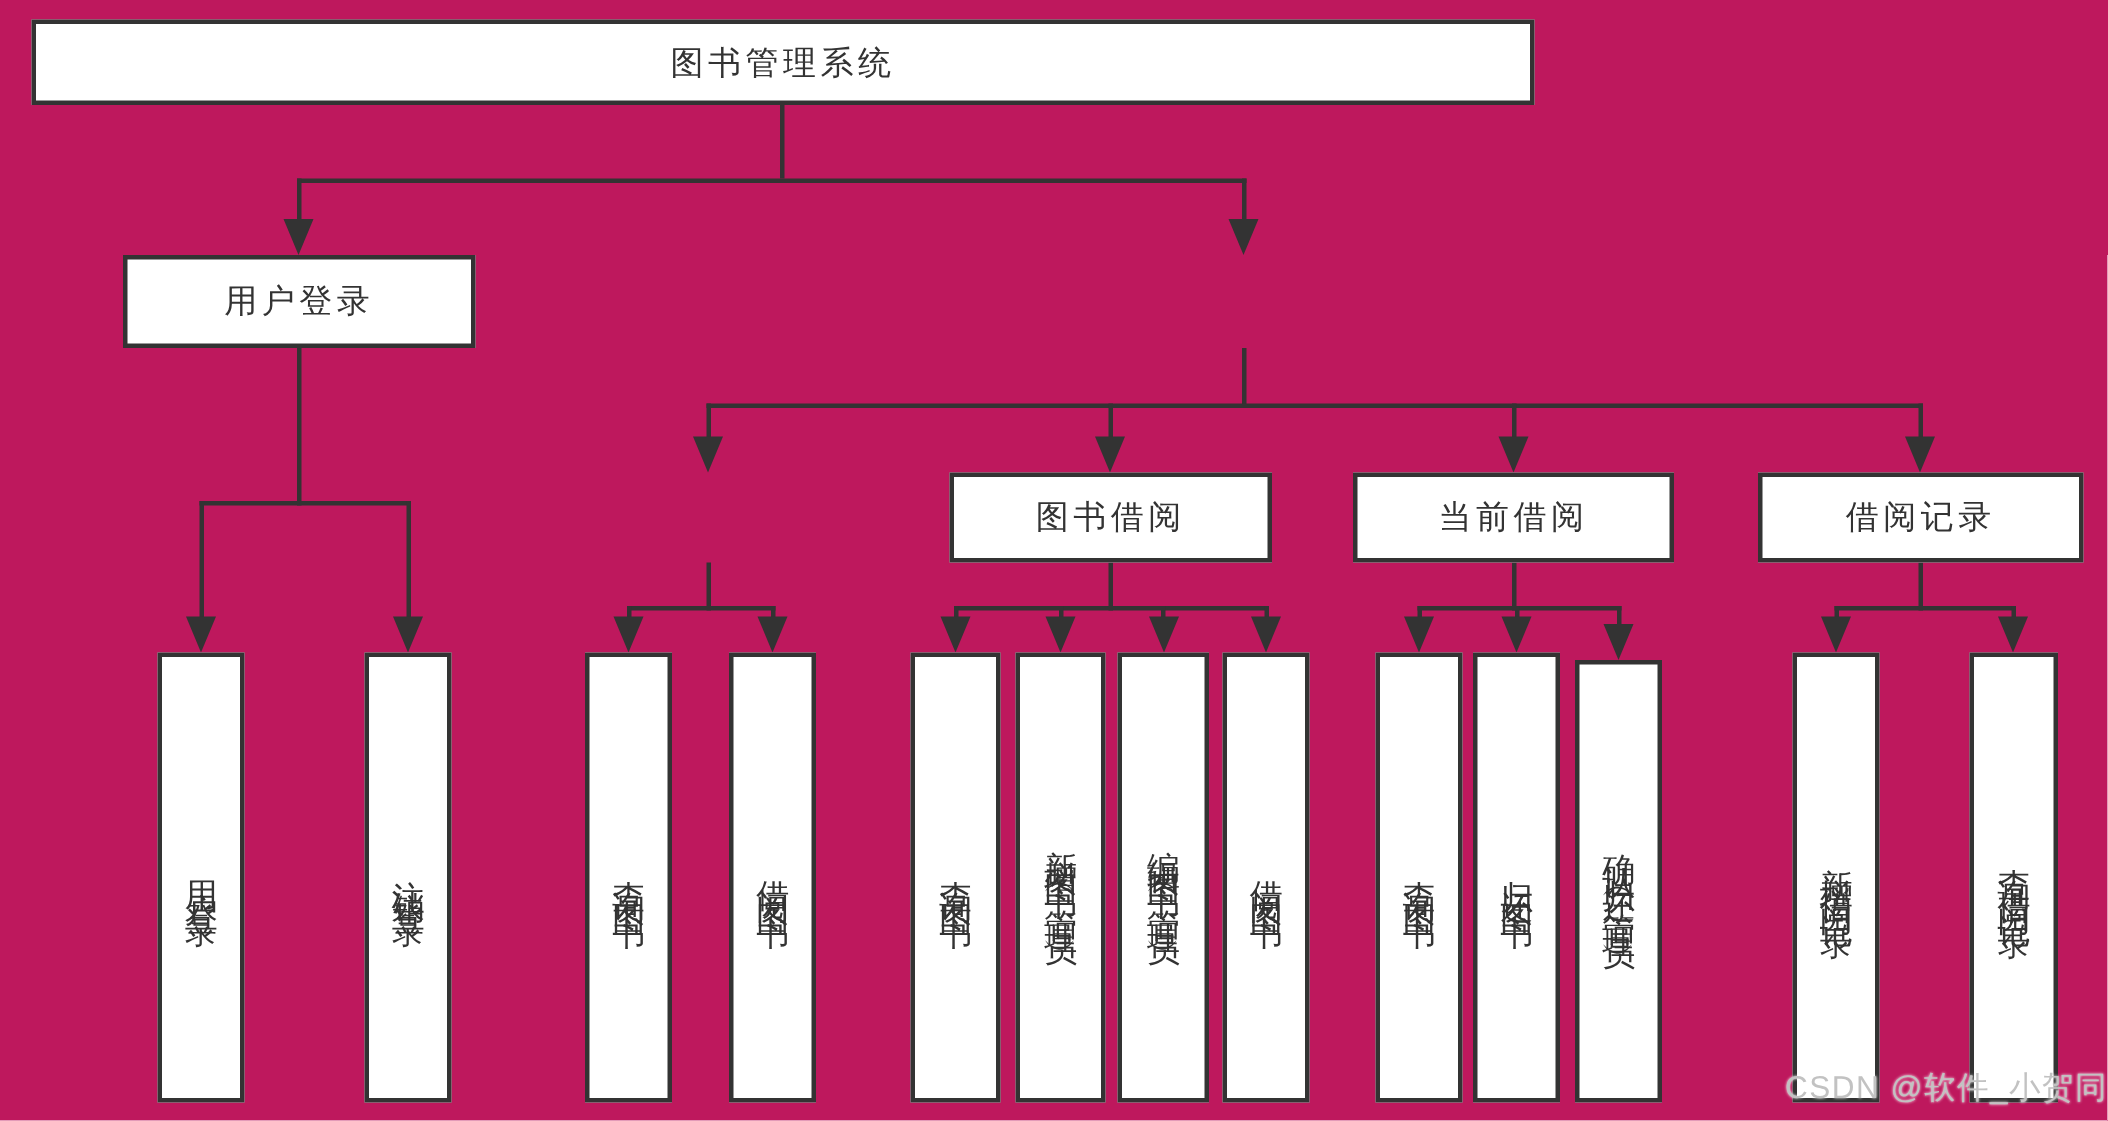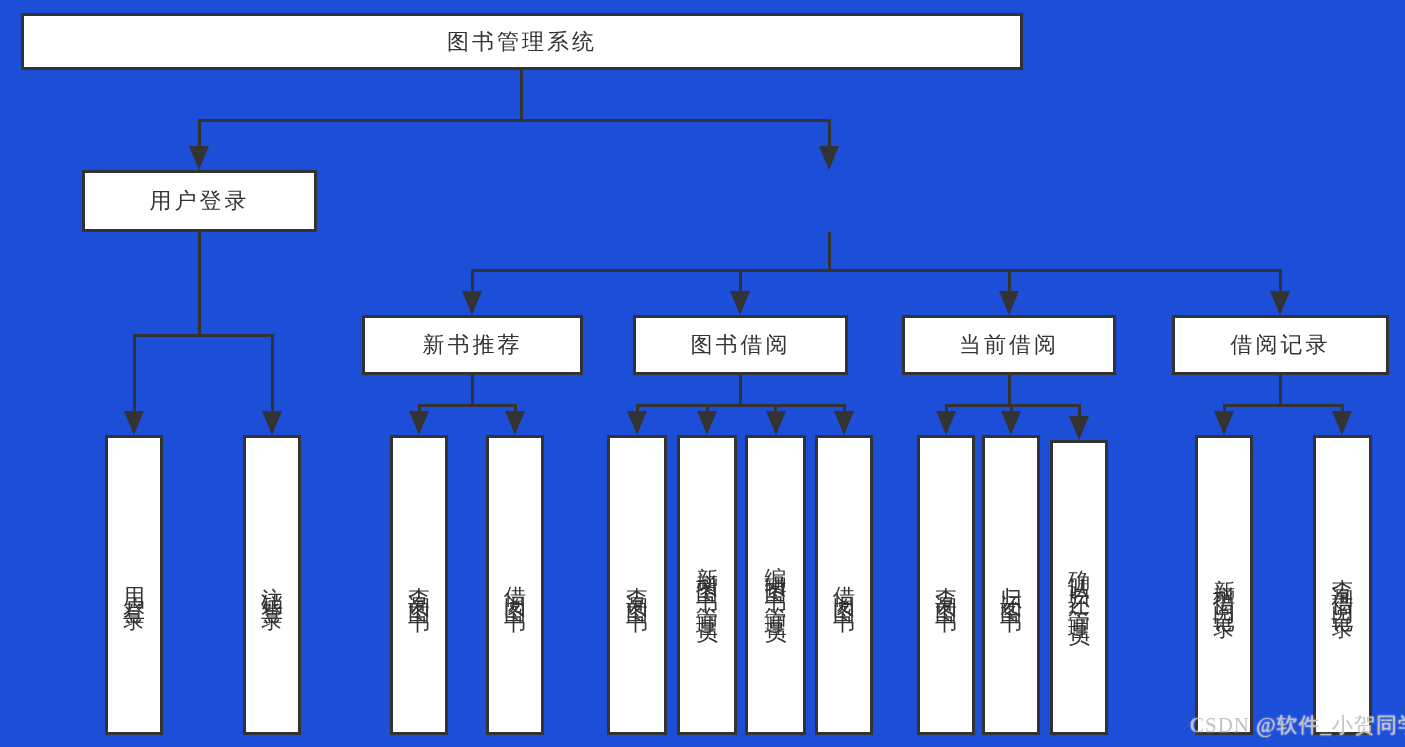--- a/index.html
+++ b/index.html
@@ -1,18 +1,18 @@
 <!DOCTYPE html>
 <html style="--line: #333333; --box-fill: #ffffff; --text: #333333; --watermark: #c2c2c2;"><head>
 <meta charset="utf-8">
 <style>
   html,body { margin:0; padding:0; background:#ffffff; }
   #canvas {
-    position:relative; width:1405px; height:747px; background:#1d4ed8;
-    font-family:Liberation Serif, serif; overflow:hidden;
+    position:relative; width:1405px; height:747px; background:#be185d;
+    font-family:Liberation Sans, sans-serif; overflow:hidden;
   }
   .box {
     position:absolute; box-sizing:border-box;
     background:var(--box-fill,#ffffff); border:3px solid var(--line,#333333);
     display:flex; align-items:center; justify-content:center;
     color:var(--text,#333333); z-index:2;
   }
   .hnode { font-size:22px; letter-spacing:3px; white-space:nowrap; }
   .leaf span {
     writing-mode:vertical-rl; text-orientation:mixed;
@@ -33,21 +33,20 @@
 </head>
 <body>
 
 <div id="canvas">
 
   <div class="box hnode" style="left:21px;top:13px;width:1002px;height:57px;">图书管理系统</div>
 
   <div class="box hnode" style="left:82px;top:170px;width:235px;height:62px;">用户登录</div>
 
 
-  <div class="box hnode" style="left:362px;top:315px;width:221px;height:60px;">新书推荐</div>
 
   <div class="box hnode" style="left:633px;top:315px;width:215px;height:60px;">图书借阅</div>
 
   <div class="box hnode" style="left:902px;top:315px;width:214px;height:60px;">当前借阅</div>
 
   <div class="box hnode" style="left:1172px;top:315px;width:217px;height:60px;">借阅记录</div>
 
   <div class="box leaf" style="left:105px;top:435px;width:58px;height:300px;">
     <span>用户登录</span>
   </div>

